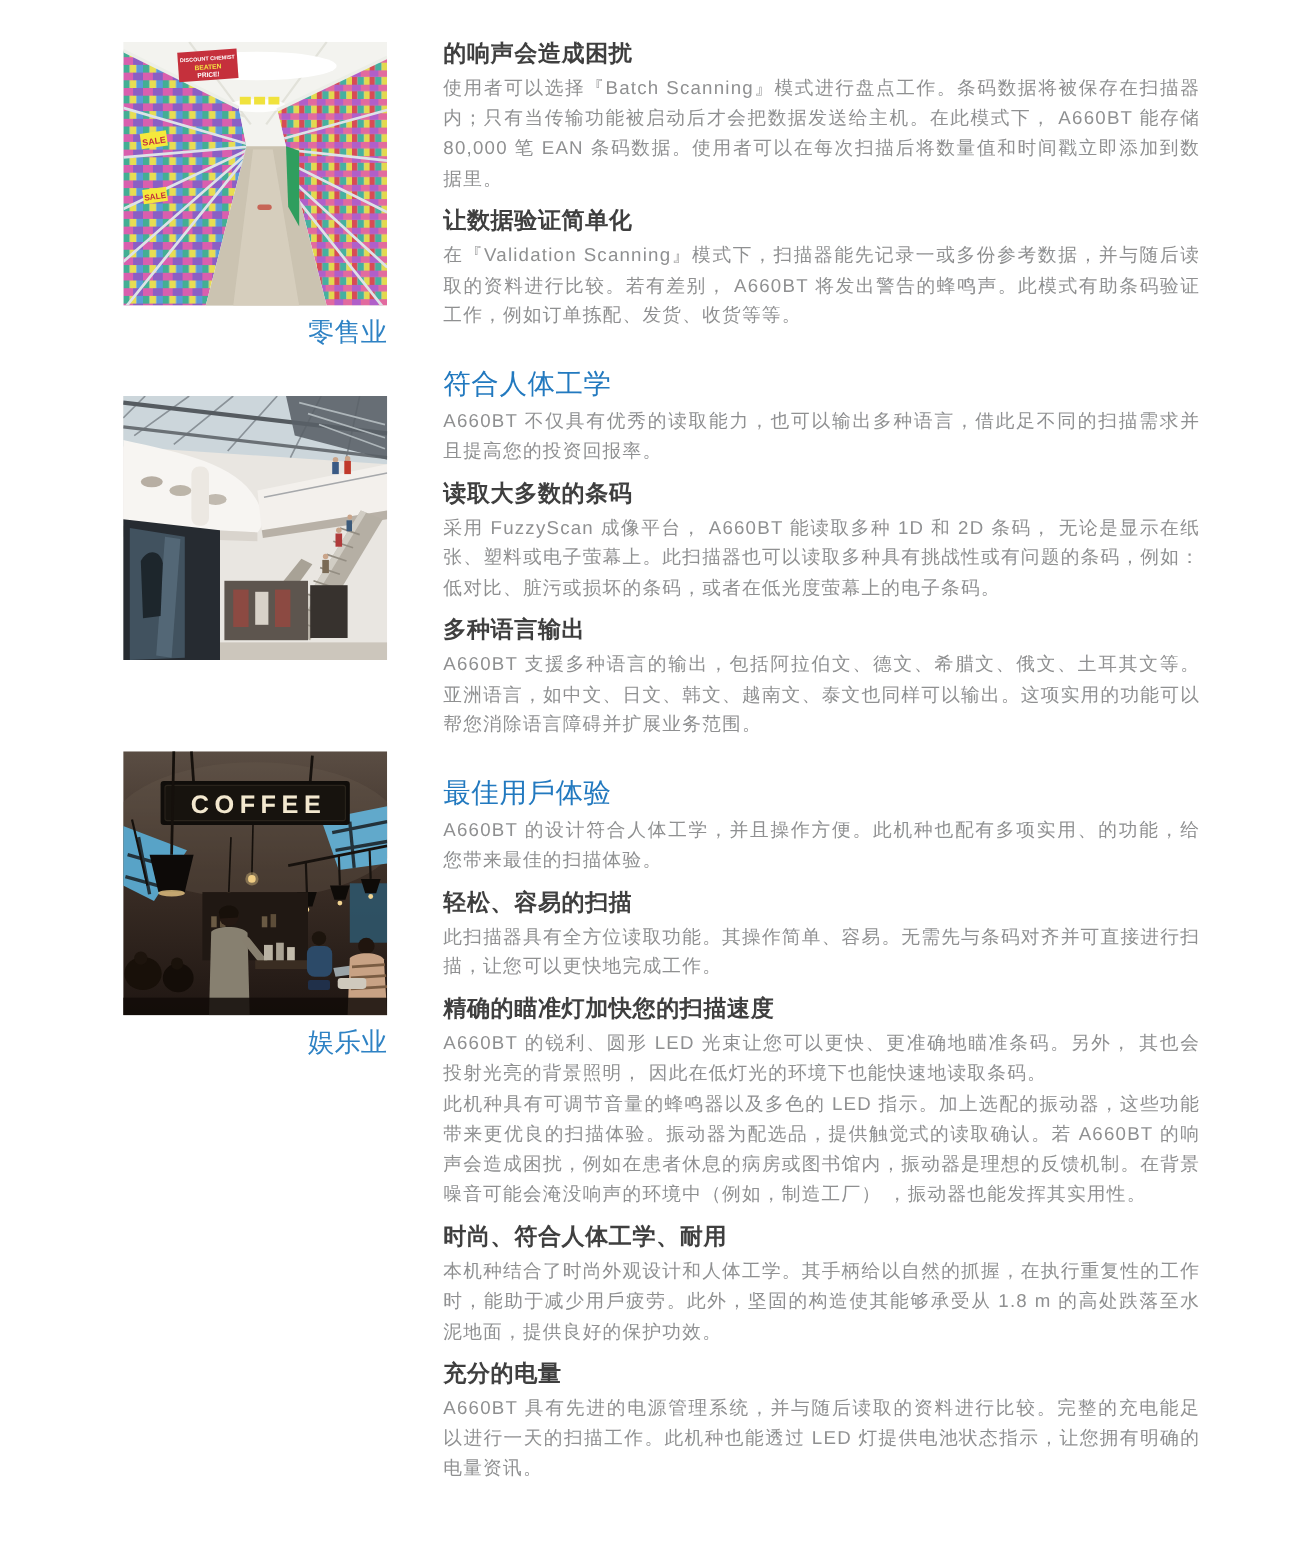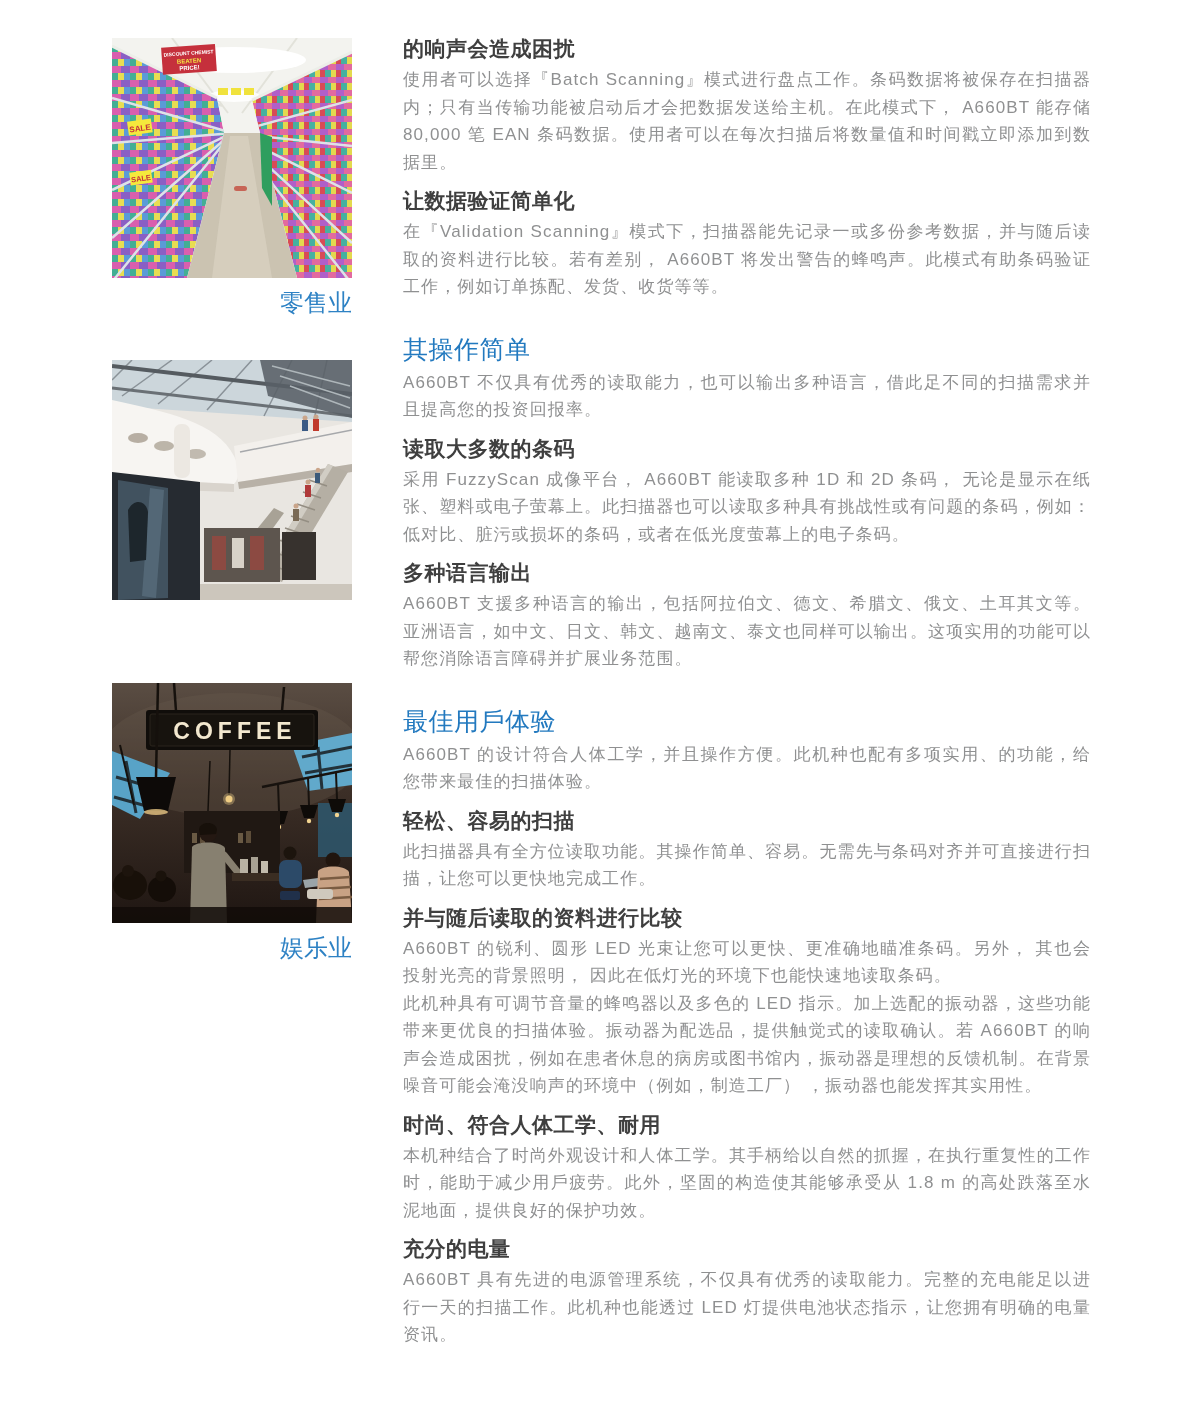--- a/index.html
+++ b/index.html
@@ -220,40 +220,40 @@
     <figcaption>娱乐业</figcaption>
   </figure>
 
   <div class="content">
     <h3>的响声会造成困扰</h3>
     <p>使用者可以选择『Batch Scanning』模式进行盘点工作。条码数据将被保存在扫描器内；只有当传输功能被启动后才会把数据发送给主机。在此模式下， A660BT 能存储 80,000 笔 EAN 条码数据。使用者可以在每次扫描后将数量值和时间戳立即添加到数据里。</p>
 
     <h3>让数据验证简单化</h3>
     <p>在『Validation Scanning』模式下，扫描器能先记录一或多份参考数据，并与随后读取的资料进行比较。若有差别， A660BT 将发出警告的蜂鸣声。此模式有助条码验证工作，例如订单拣配、发货、收货等等。</p>
 
-    <h2>其操作简单</h2>
+    <h2>符合人体工学</h2>
     <p>A660BT 不仅具有优秀的读取能力，也可以输出多种语言，借此足不同的扫描需求并且提高您的投资回报率。</p>
 
     <h3>读取大多数的条码</h3>
     <p>采用 FuzzyScan 成像平台， A660BT 能读取多种 1D 和 2D 条码， 无论是显示在纸张、塑料或电子萤幕上。此扫描器也可以读取多种具有挑战性或有问题的条码，例如：低对比、脏污或损坏的条码，或者在低光度萤幕上的电子条码。</p>
 
     <h3>多种语言输出</h3>
     <p>A660BT 支援多种语言的输出，包括阿拉伯文、德文、希腊文、俄文、土耳其文等。亚洲语言，如中文、日文、韩文、越南文、泰文也同样可以输出。这项实用的功能可以帮您消除语言障碍并扩展业务范围。</p>
 
     <h2>最佳用戶体验</h2>
     <p>A660BT 的设计符合人体工学，并且操作方便。此机种也配有多项实用、的功能，给您带来最佳的扫描体验。</p>
 
     <h3>轻松、容易的扫描</h3>
     <p>此扫描器具有全方位读取功能。其操作简单、容易。无需先与条码对齐并可直接进行扫描，让您可以更快地完成工作。</p>
 
-    <h3>并与随后读取的资料进行比较</h3>
+    <h3>精确的瞄准灯加快您的扫描速度</h3>
     <p>A660BT 的锐利、圆形 LED 光束让您可以更快、更准确地瞄准条码。另外， 其也会投射光亮的背景照明， 因此在低灯光的环境下也能快速地读取条码。</p>
 
     <p>此机种具有可调节音量的蜂鸣器以及多色的 LED 指示。加上选配的振动器，这些功能带来更优良的扫描体验。振动器为配选品，提供触觉式的读取确认。若 A660BT 的响声会造成困扰，例如在患者休息的病房或图书馆内，振动器是理想的反馈机制。在背景噪音可能会淹没响声的环境中（例如，制造工厂） ，振动器也能发挥其实用性。</p>
 
     <h3>时尚、符合人体工学、耐用</h3>
     <p>本机种结合了时尚外观设计和人体工学。其手柄给以自然的抓握，在执行重复性的工作时，能助于减少用戶疲劳。此外，坚固的构造使其能够承受从 1.8 m 的高处跌落至水泥地面，提供良好的保护功效。</p>
 
     <h3>充分的电量</h3>
-    <p>A660BT 具有先进的电源管理系统，不仅具有优秀的读取能力。完整的充电能足以进行一天的扫描工作。此机种也能透过 LED 灯提供电池状态指示，让您拥有明确的电量资讯。</p>
+    <p>A660BT 具有先进的电源管理系统，并与随后读取的资料进行比较。完整的充电能足以进行一天的扫描工作。此机种也能透过 LED 灯提供电池状态指示，让您拥有明确的电量资讯。</p>
   </div>
 
 </div>
 
 </body></html>

